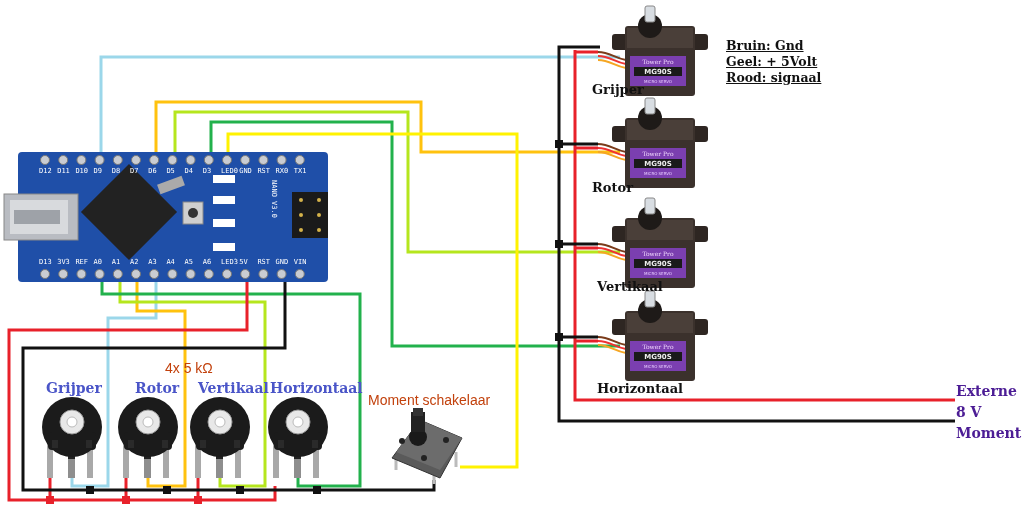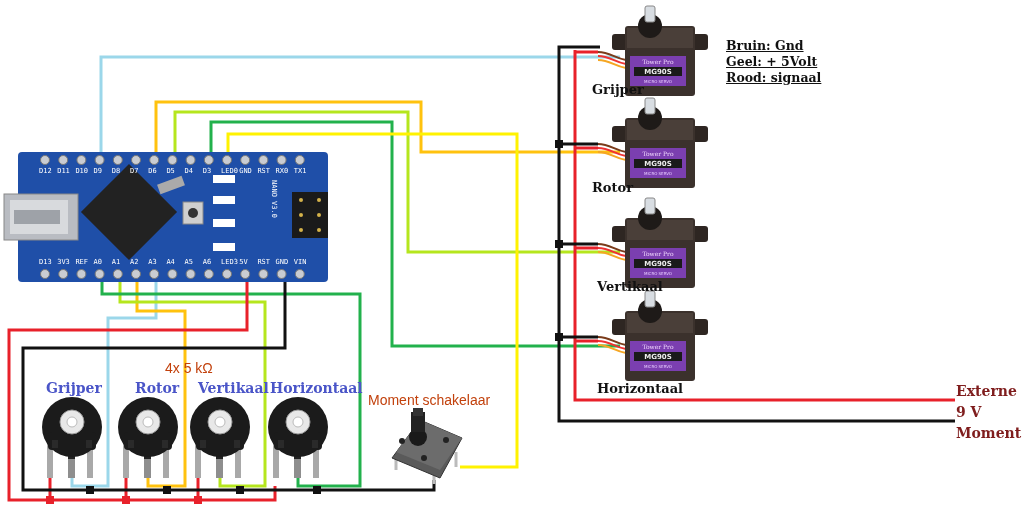--- a/index.html
+++ b/index.html
@@ -2,21 +2,21 @@
 <html><head>
 <meta charset="utf-8">
 <style>
   html,body{margin:0;padding:0;background:#fff;}
   body{width:1024px;height:518px;position:relative;overflow:hidden;font-family:"Liberation Serif",serif;}
   svg{position:absolute;left:0;top:0;}
   .lbl{position:absolute;font-family:"DejaVu Serif","Liberation Serif",serif;font-weight:bold;font-size:13px;color:#111;white-space:nowrap;}
   .pot-lbl{position:absolute;font-family:"DejaVu Serif","Liberation Serif",serif;font-weight:bold;font-size:14px;color:#4a55c8;white-space:nowrap;}
   .sans{position:absolute;font-family:"Liberation Sans",sans-serif;font-size:14px;color:#c2410c;white-space:nowrap;}
   .legend{position:absolute;left:726px;top:38px;font-family:"DejaVu Serif","Liberation Serif",serif;font-weight:bold;font-size:12.5px;line-height:16px;color:#111;text-decoration:underline;}
-  .psu{position:absolute;left:956px;top:381px;font-family:"DejaVu Serif","Liberation Serif",serif;font-weight:bold;font-size:14px;line-height:21px;color:#7f1d1d;}
+  .psu{position:absolute;left:956px;top:381px;font-family:"DejaVu Serif","Liberation Serif",serif;font-weight:bold;font-size:14px;line-height:21px;color:#4c1d95;}
 </style>
 </head>
 <body>
 
 <svg width="1024" height="518" viewBox="0 0 1024 518">
 
   <g fill="none" stroke-width="3" stroke-linejoin="miter">
 
     <polyline stroke="#9bd7ea" points="101,152 101,57 620,57"></polyline>
     <polyline stroke="#9bd7ea" points="156,282 156,318 108,318 108,486 72,486 72,476"></polyline>
@@ -310,15 +310,15 @@
 <div class="sans" style="left:165px;top:360px;font-size:14px;">4x  5 kΩ</div>
 <div class="pot-lbl" style="left:46px;top:380px;">Grijper</div>
 <div class="pot-lbl" style="left:135px;top:380px;">Rotor</div>
 <div class="pot-lbl" style="left:198px;top:380px;">Vertikaal</div>
 <div class="pot-lbl" style="left:270px;top:380px;">Horizontaal</div>
 
 <div class="sans" style="left:368px;top:392px;font-size:14px;text-align:center;">Moment schakelaar</div>
 
 <div class="psu">
   <div>Externe</div>
-  <div>9 V</div>
+  <div>8 V</div>
   <div>Moment</div>
 </div>
 
 </body></html>

